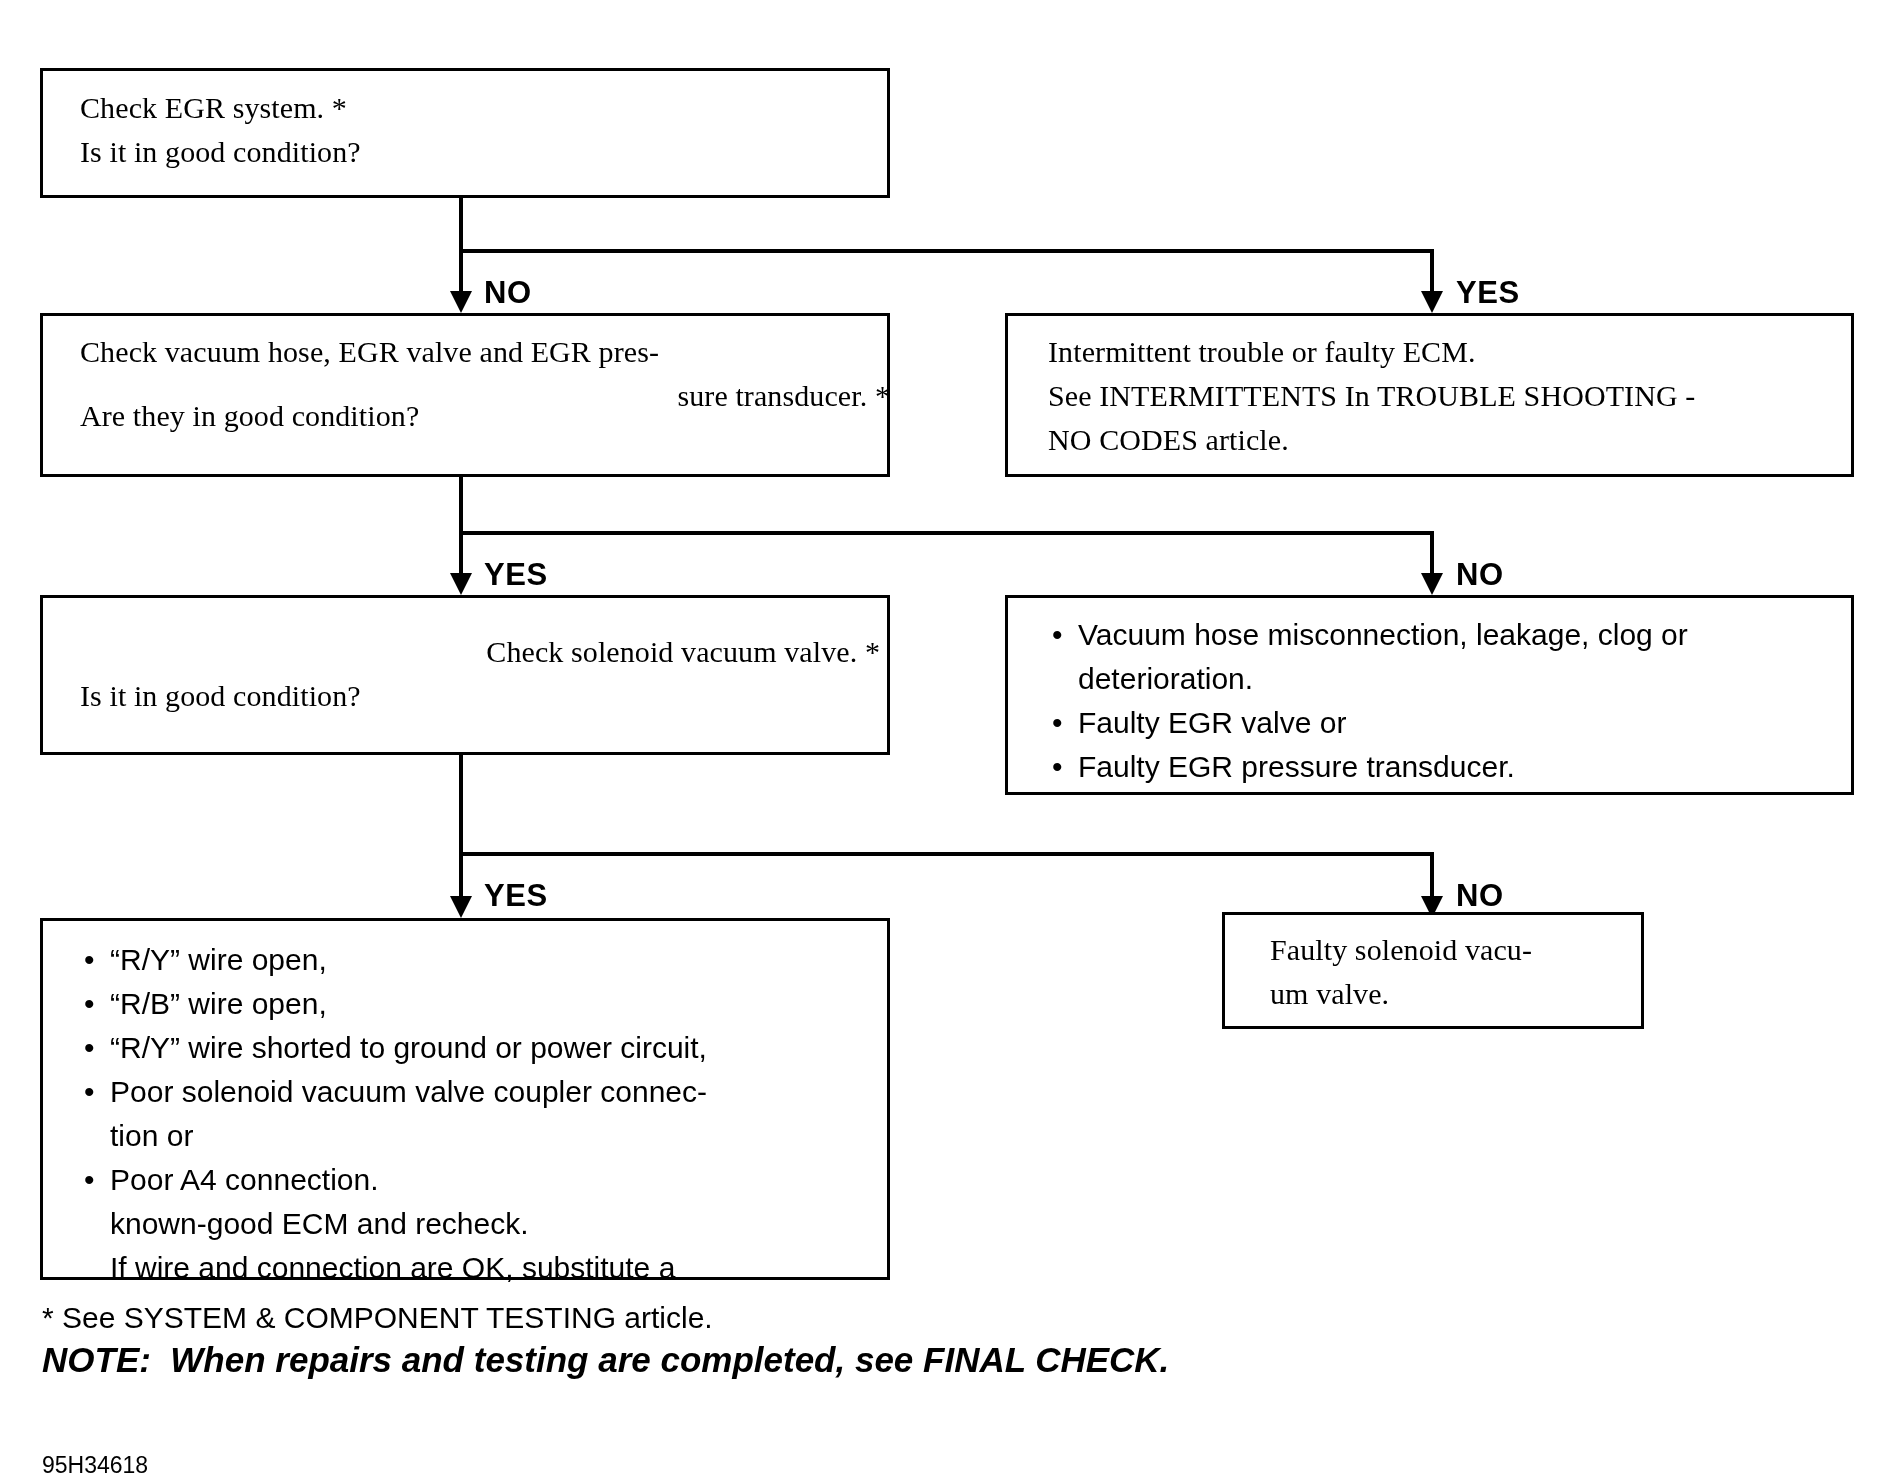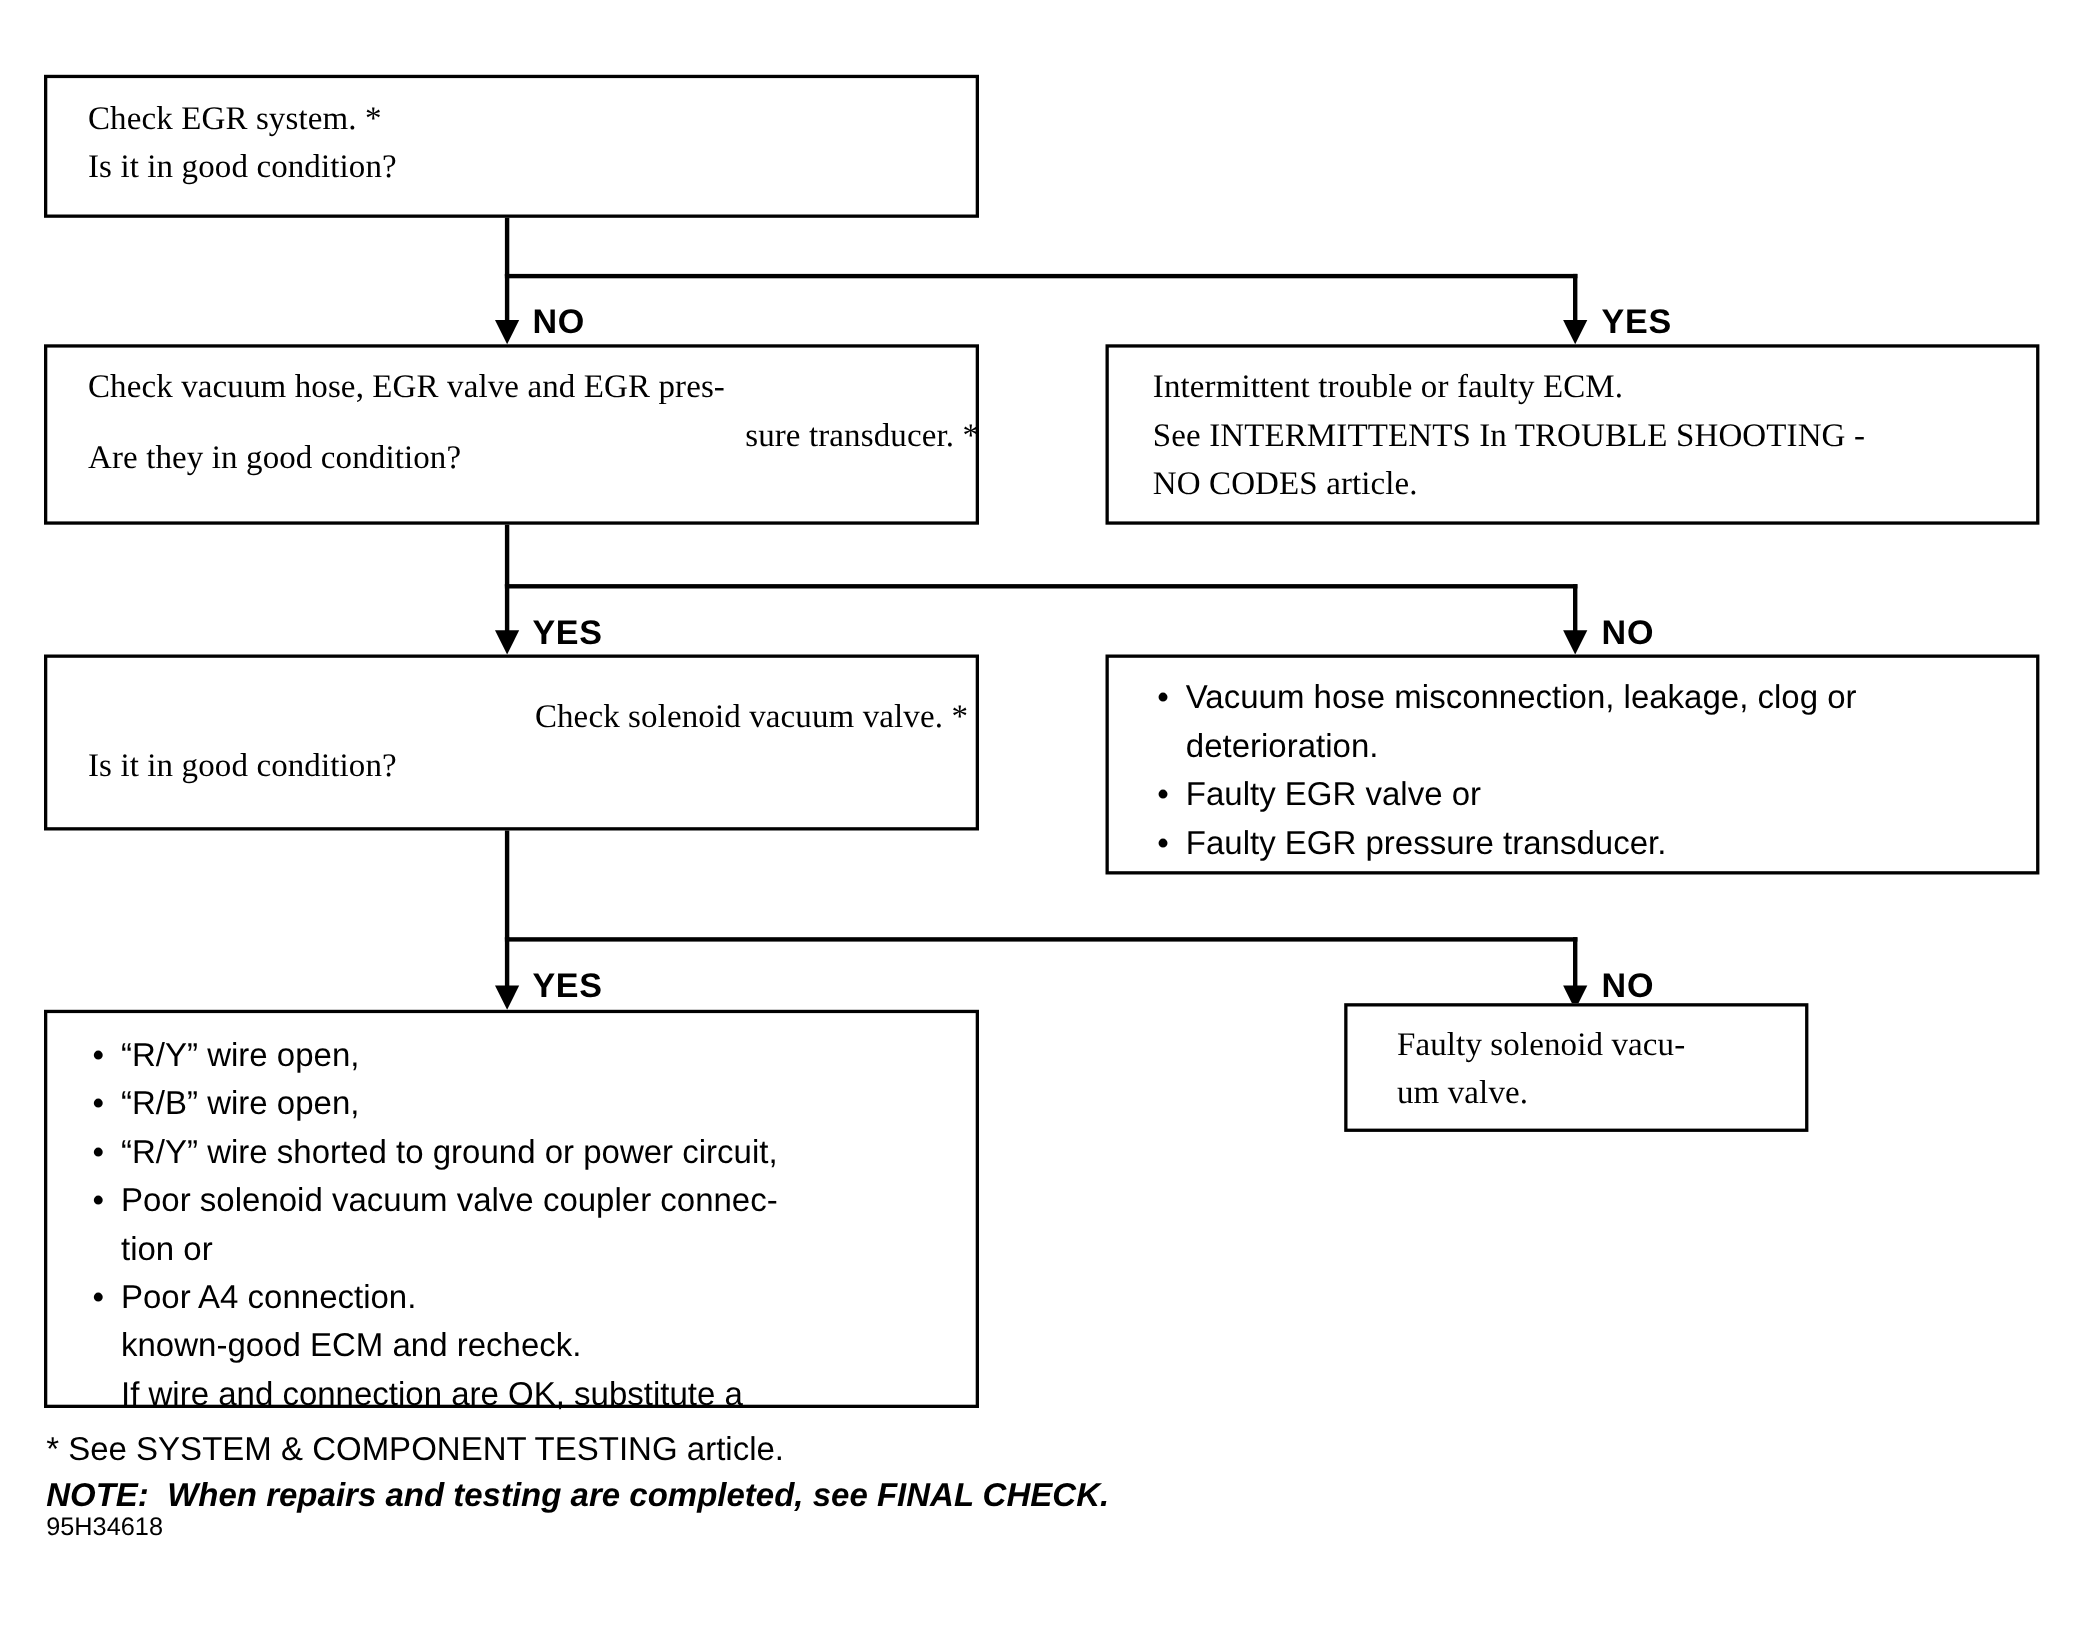--- a/index.html
+++ b/index.html
@@ -74,21 +74,21 @@
   }
   .footnote {
     position: absolute;
     font-size: 30px;
     line-height: 36px;
     white-space: pre;
     margin-top: 12px;
   }
   .note {
     position: absolute;
-    font-size: 30px;
+    font-size: 35px;
     line-height: 36px;
     font-weight: bold;
     font-style: italic;
     white-space: pre;
   }
   .docid {
     position: absolute;
     font-size: 23px;
     line-height: 26px;
     white-space: pre;
@@ -166,15 +166,15 @@
       <div class="bullet-cont">known-good ECM and recheck.</div>
       <div class="bullet-cont">If wire and connection are OK, substitute a</div>
     </div>
 
   <div class="box" style="left:1222px; top:912px; width:422px; height:117px;"></div>
   <div class="boxtext" style="left:1270px; top:928px; width:380px;">Faulty solenoid vacu-</div>
   <div class="boxtext" style="left:1270px; top:972px; width:380px;">um valve.</div>
 
   <div class="footnote" style="left:42px; top:1288px;">* See SYSTEM &amp; COMPONENT TESTING article.</div>
   <div class="note" style="left:42px; top:1342px;">NOTE:  When repairs and testing are completed, see FINAL CHECK.</div>
-  <div class="docid" style="left:42px; top:1374px;">95H34618</div>
+  <div class="docid" style="left:42px; top:1452px;">95H34618</div>
 
 </div>
 
 </body></html>

